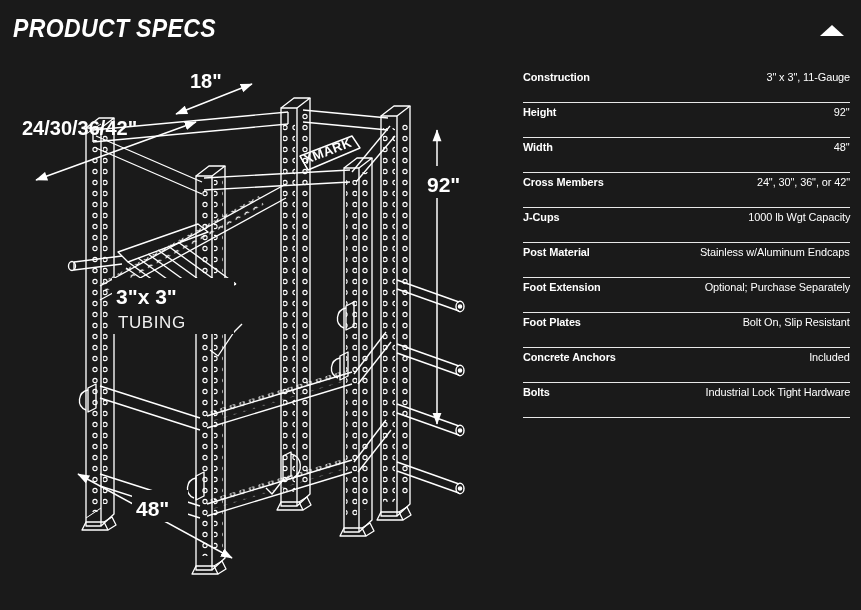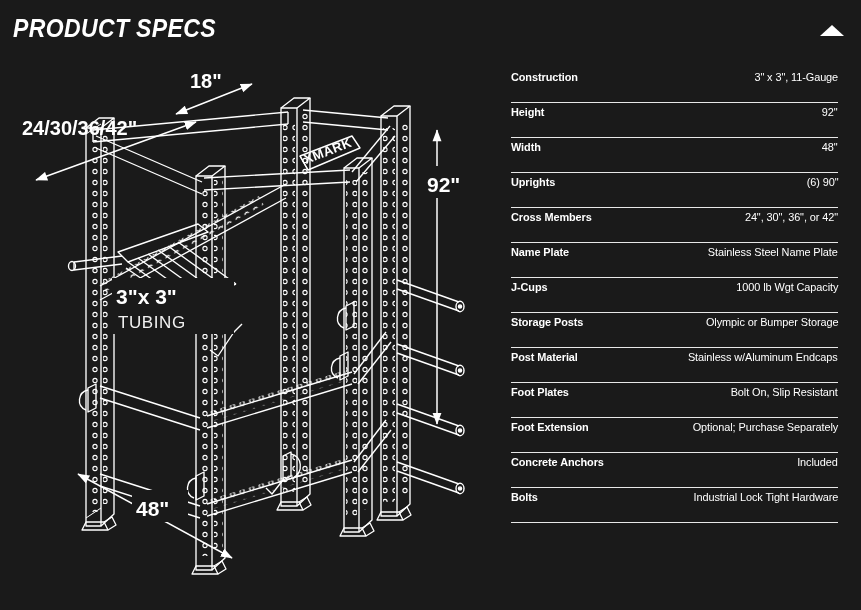--- a/index.html
+++ b/index.html
@@ -66,21 +66,21 @@
   }
   .dim-text-light {
     font-family: "Liberation Sans", sans-serif;
     font-weight: normal;
     fill: #f2f2f2;
   }
 
   
   #spec-table {
     position: absolute;
-    left: 511px; top: 68px;
+    left: 523px; top: 68px;
     width: 327px;
   }
   .spec-row {
     position: relative;
     height: 35px;
     border-bottom: 1px solid #e8e8e8;
     display: flex;
     align-items: flex-start;
     justify-content: space-between;
     padding-top: 1px;
@@ -361,52 +361,40 @@
     </div>
     <div class="spec-row">
       <span class="spec-label">Height</span>
       <span class="spec-value">92"</span>
     </div>
     <div class="spec-row">
       <span class="spec-label">Width</span>
       <span class="spec-value">48"</span>
     </div>
     <div class="spec-row">
-      <span class="spec-label">Uprights</span>
-      <span class="spec-value">(6) 90"</span>
-    </div>
-    <div class="spec-row">
       <span class="spec-label">Cross Members</span>
       <span class="spec-value">24", 30", 36", or 42"</span>
     </div>
     <div class="spec-row">
-      <span class="spec-label">Name Plate</span>
-      <span class="spec-value">Stainless Steel Name Plate</span>
-    </div>
-    <div class="spec-row">
       <span class="spec-label">J-Cups</span>
       <span class="spec-value">1000 lb Wgt Capacity</span>
     </div>
     <div class="spec-row">
-      <span class="spec-label">Storage Posts</span>
-      <span class="spec-value">Olympic or Bumper Storage</span>
-    </div>
-    <div class="spec-row">
       <span class="spec-label">Post Material</span>
       <span class="spec-value">Stainless w/Aluminum Endcaps</span>
     </div>
     <div class="spec-row">
+      <span class="spec-label">Foot Extension</span>
+      <span class="spec-value">Optional; Purchase Separately</span>
+    </div>
+    <div class="spec-row">
       <span class="spec-label">Foot Plates</span>
       <span class="spec-value">Bolt On, Slip Resistant</span>
     </div>
     <div class="spec-row">
-      <span class="spec-label">Foot Extension</span>
-      <span class="spec-value">Optional; Purchase Separately</span>
-    </div>
-    <div class="spec-row">
       <span class="spec-label">Concrete Anchors</span>
       <span class="spec-value">Included</span>
     </div>
     <div class="spec-row">
       <span class="spec-label">Bolts</span>
       <span class="spec-value">Industrial Lock Tight Hardware</span>
     </div>
   </div>
 
 </div>

